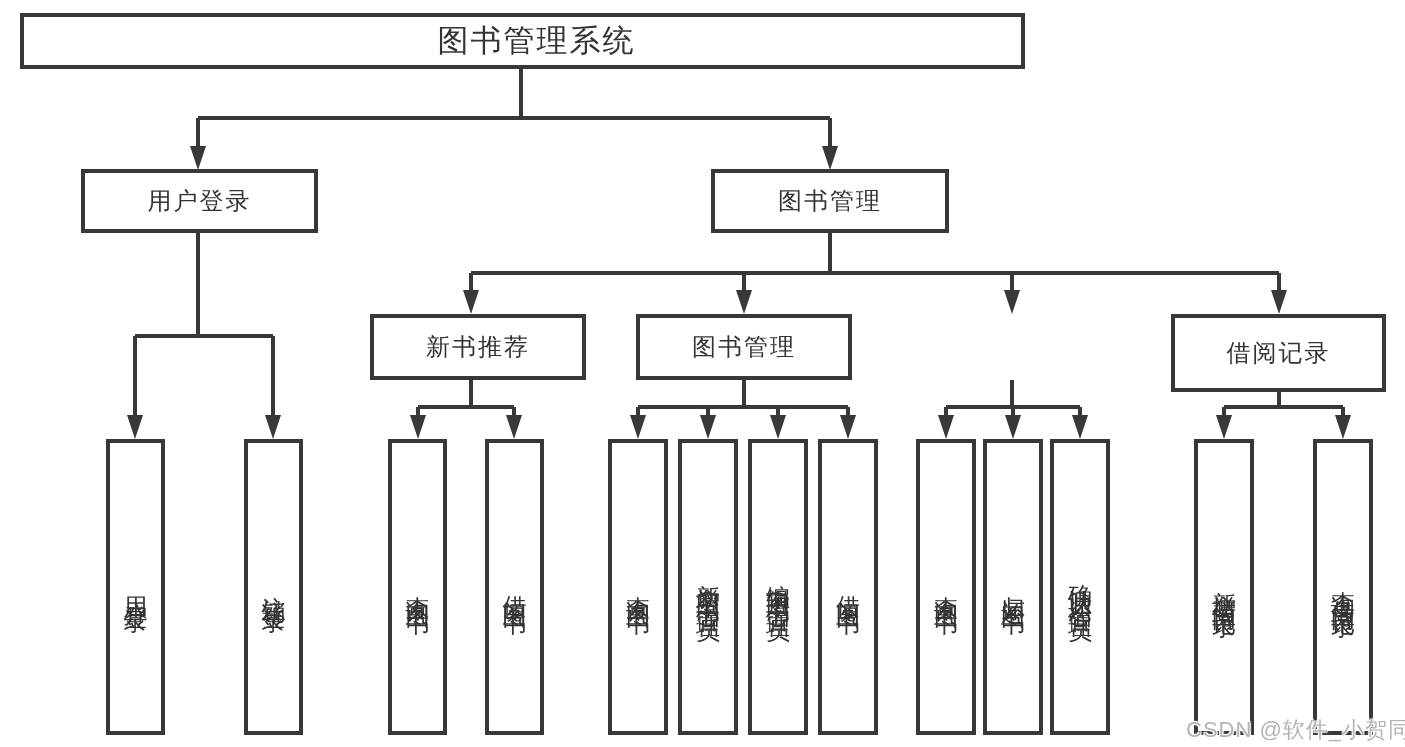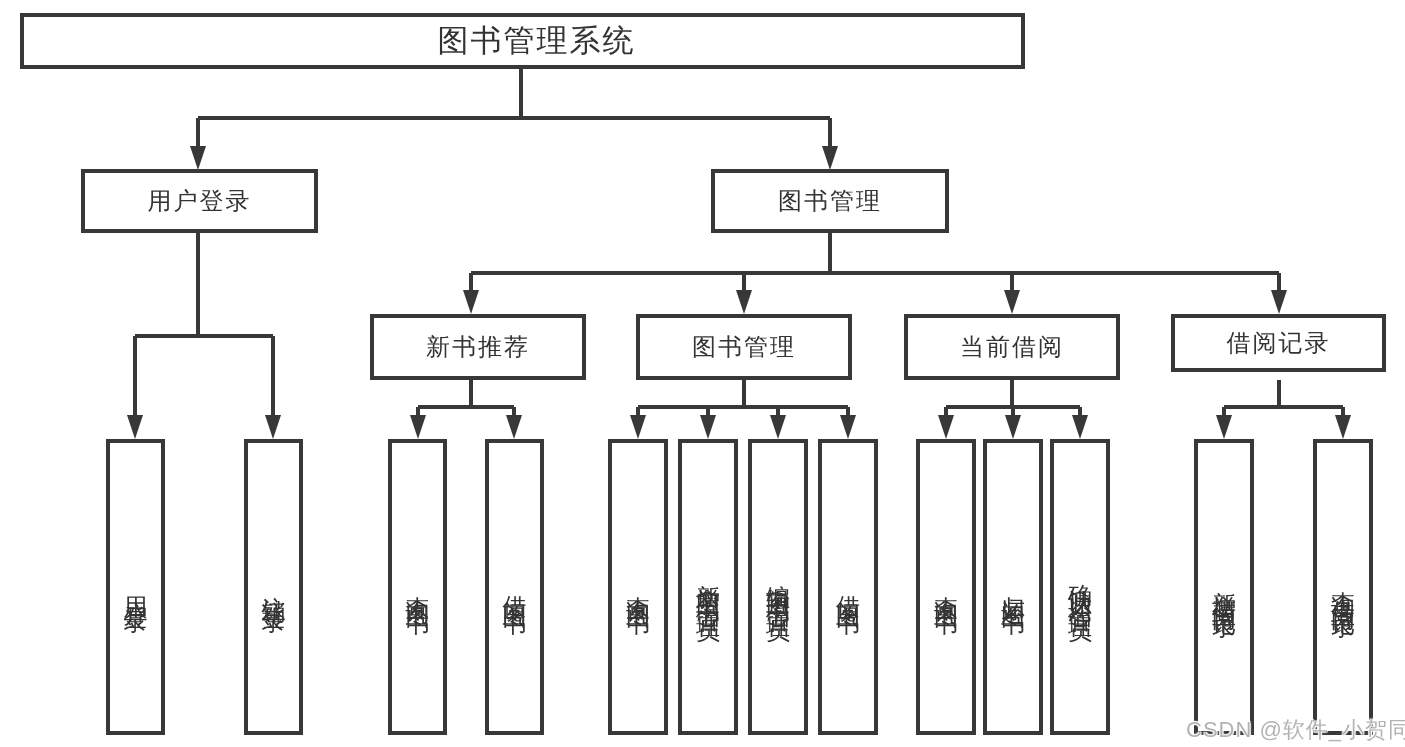--- a/index.html
+++ b/index.html
@@ -111,22 +111,21 @@
     </g>
   </svg>
 
   <div class="box hbox root-box" style="left:20px;top:13px;width:1005px;height:56px">图书管理系统</div>
 
   <div class="box hbox" style="left:81px;top:169px;width:237px;height:64px">用户登录</div>
   <div class="box hbox" style="left:711px;top:169px;width:238px;height:64px">图书管理</div>
 
   <div class="box hbox" style="left:370px;top:314px;width:216px;height:66px">新书推荐</div>
   <div class="box hbox" style="left:636px;top:314px;width:216px;height:66px">图书管理</div>
-  <div class="box hbox" style="left:904px;top:314px;width:216px;height:66px">当前借阅</div>
-  <div class="box hbox" style="left:1171px;top:314px;width:215px;height:58px">借阅记录</div>
+  <div class="box hbox" style="left:1171px;top:314px;width:215px;height:78px">借阅记录</div>
 
   <div class="box vbox" style="left:106px;top:439px;width:59px;height:296px">用户登录</div>
   <div class="box vbox" style="left:244px;top:439px;width:59px;height:296px">注销登录</div>
 
   <div class="box vbox" style="left:388px;top:439px;width:59px;height:296px">查询图书</div>
   <div class="box vbox" style="left:485px;top:439px;width:59px;height:296px">借阅图书</div>
 
   <div class="box vbox" style="left:608px;top:439px;width:60px;height:296px">查询图书</div>
   <div class="box vbox" style="left:678px;top:439px;width:60px;height:296px">新增图书（管理员）</div>
   <div class="box vbox" style="left:748px;top:439px;width:60px;height:296px">编辑图书（管理员）</div>

